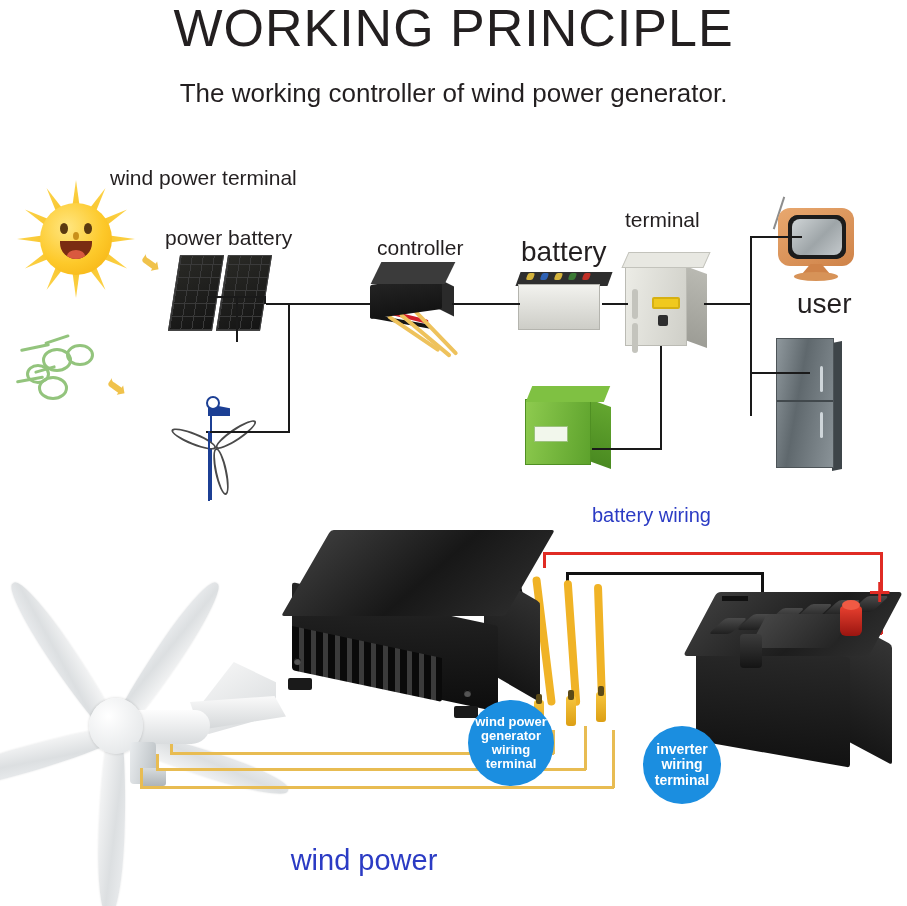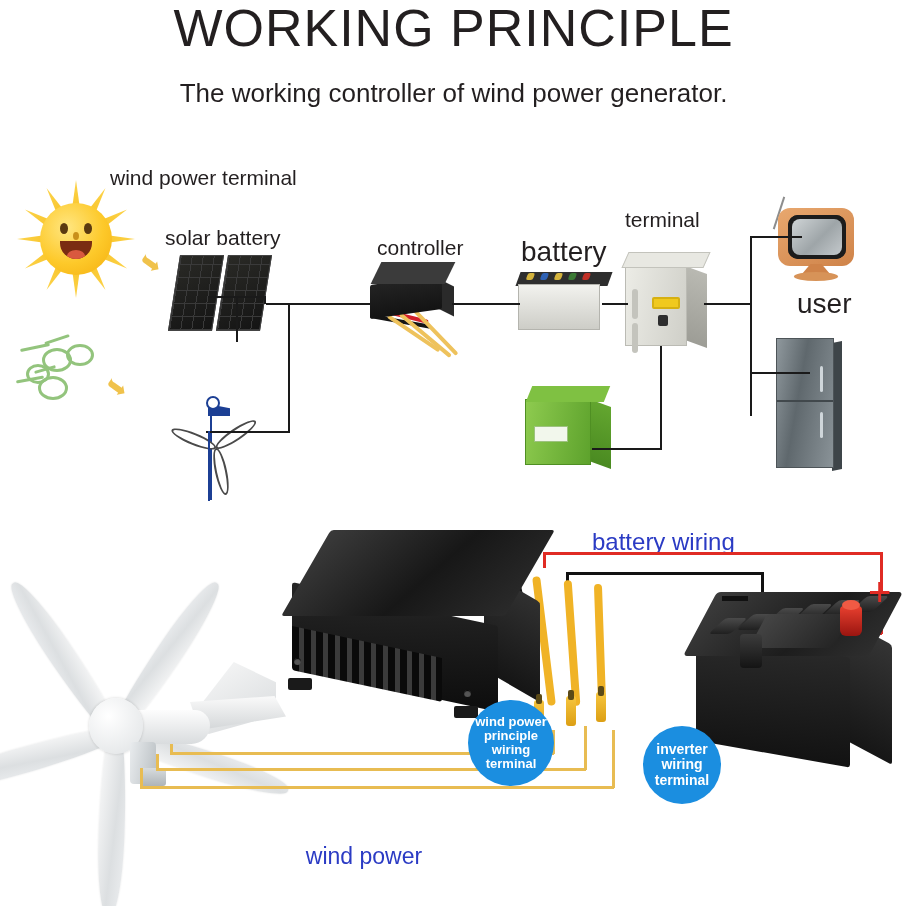--- a/index.html
+++ b/index.html
@@ -294,21 +294,21 @@
   <div class="streak" style="left:2px;top:48px;width:28px;transform:rotate(-10deg)"></div>
   <div class="puff" style="left:24px;top:46px;width:24px;height:18px"></div>
   <div class="streak" style="left:20px;top:38px;width:22px;transform:rotate(-16deg)"></div>
   <div class="puff" style="left:12px;top:34px;width:18px;height:14px"></div>
 </div>
 
 <div class="yarrow" style="left:140px;top:248px">➥</div>
 <div class="yarrow" style="left:106px;top:372px">➥</div>
 
 <div class="lbl" style="left:110px;top:166px">wind power terminal</div>
-<div class="lbl" style="left:165px;top:226px">solar battery</div>
+<div class="lbl" style="left:165px;top:226px">power battery</div>
 <div class="lbl" style="left:377px;top:236px">controller</div>
 <div class="lbl big" style="left:521px;top:236px">battery</div>
 <div class="lbl" style="left:625px;top:208px">terminal</div>
 <div class="lbl big" style="left:797px;top:288px">user</div>
 
 <div id="solar">
   <div class="panel" style="left:4px"></div>
   <div class="panel" style="left:52px"></div>
 </div>
 
@@ -474,20 +474,20 @@
   </div>
   <div id="bbLid"></div>
   <div id="bbNeg"></div>
   <div id="bbPos"></div>
   <div id="bbPosTop"></div>
 </div>
 
 <div class="signMinus" style="left:722px;top:596px"></div>
 <div class="signPlus" style="left:868px;top:572px">+</div>
 
-<div class="bluelbl" style="left:592px;top:529px;font-size:24px">battery wiring</div>
-
-<div class="bluelbl" style="left:254px;top:844px;width:220px;font-size:23px">
+<div class="bluelbl" style="left:592px;top:504px;font-size:20px">battery wiring</div>
+
+<div class="bluelbl" style="left:254px;top:844px;width:220px;font-size:29px">
   <span>wind power</span><br>
 </div>
 
-<div class="callout" style="left:468px;top:700px;width:86px;height:86px">wind power principle wiring terminal</div>
+<div class="callout" style="left:468px;top:700px;width:86px;height:86px">wind power generator wiring terminal</div>
 <div class="callout" style="left:643px;top:726px;width:78px;height:78px;font-size:14px">inverter wiring terminal</div>
 
 </body></html>

